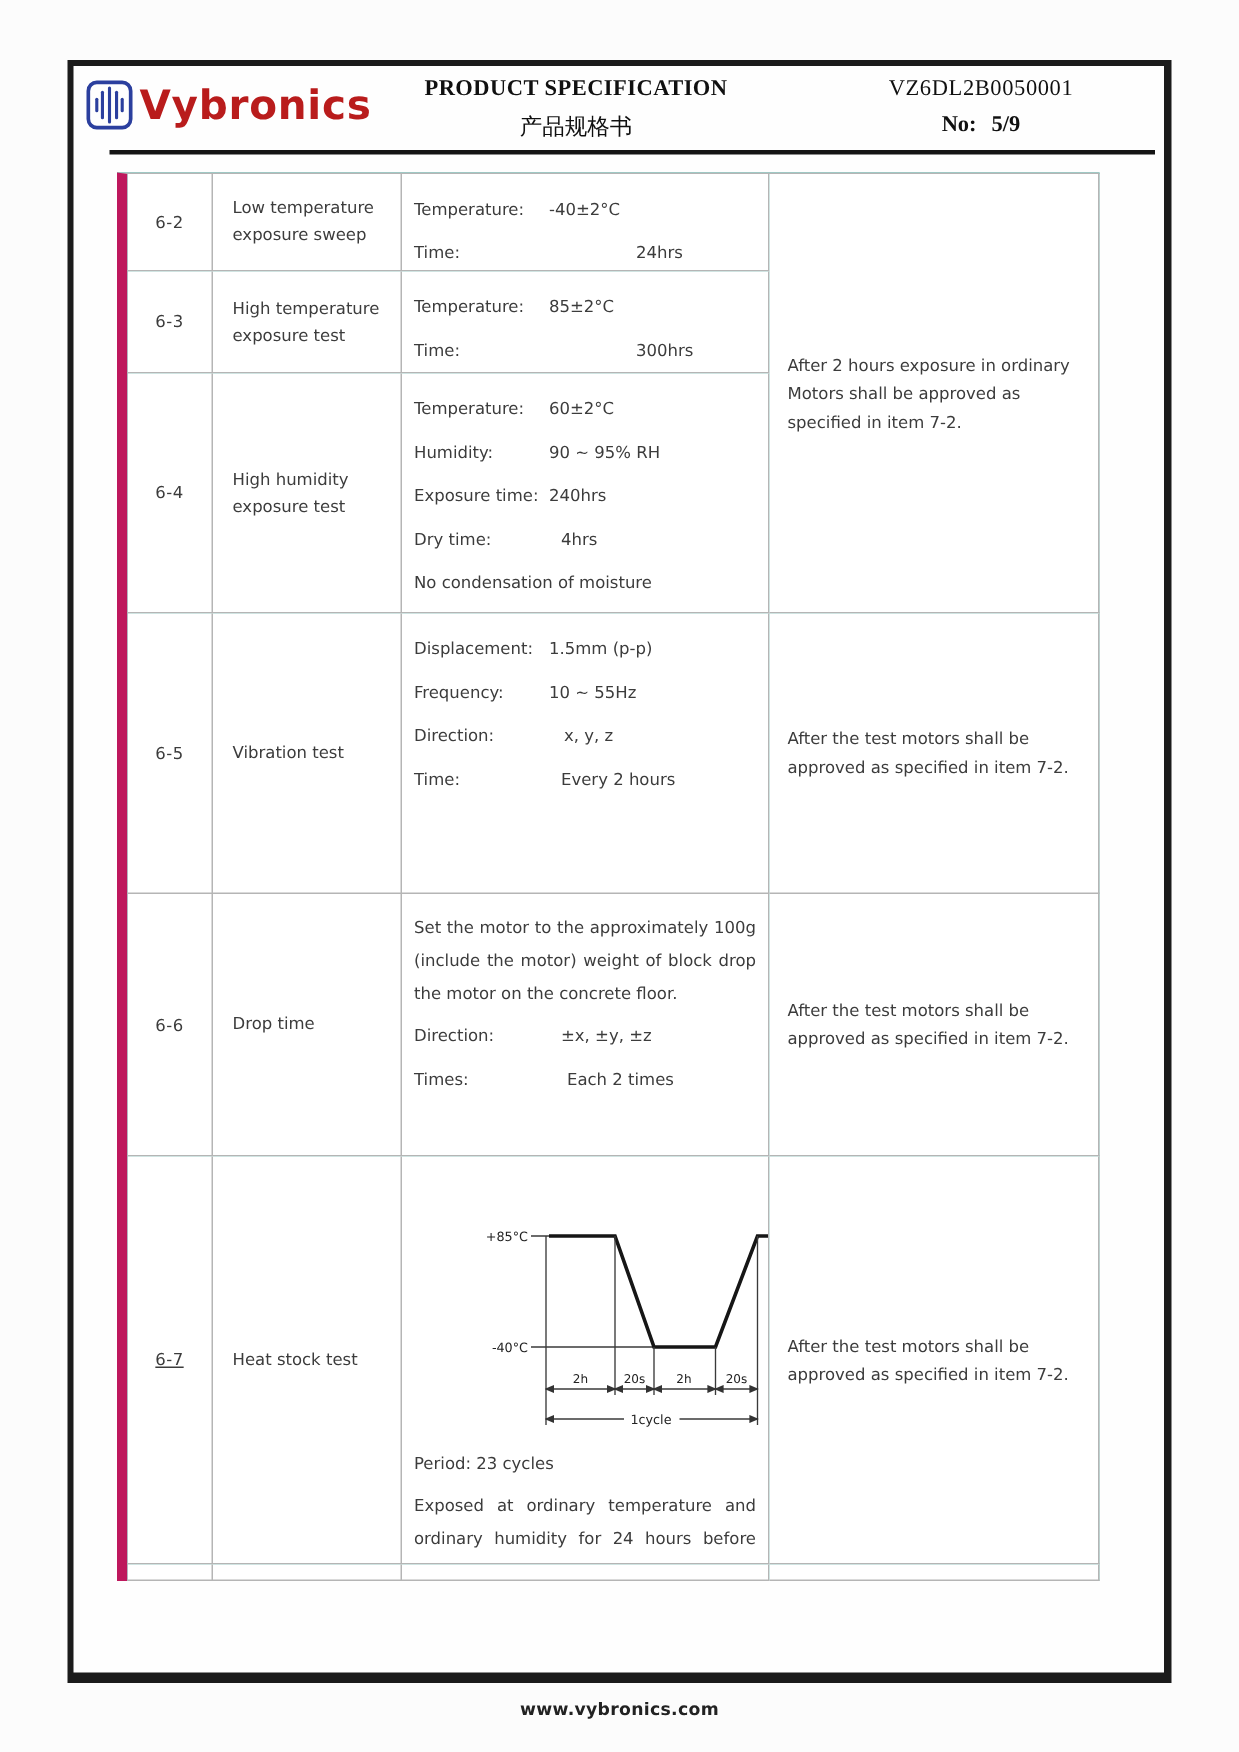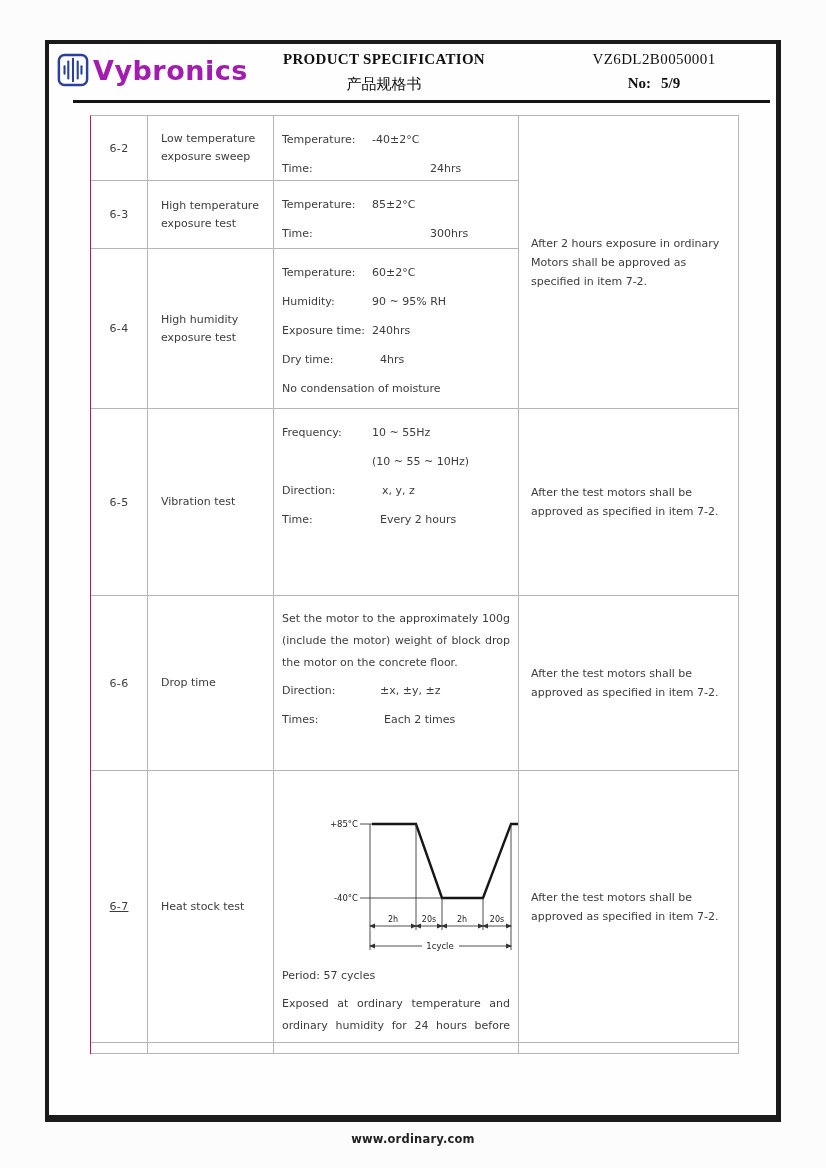--- a/index.html
+++ b/index.html
@@ -14,38 +14,38 @@
     position:absolute;left:45px;top:40px;width:736px;height:1082px;
     box-sizing:border-box;
     border:4px solid #1b1b1b;border-right-width:5px;border-bottom-width:7px;
     background:#fefefe;
   }
   .page-inner{position:absolute;left:0;top:0;right:0;bottom:0;}
   
   .logo{position:absolute;left:8px;top:8px;display:flex;align-items:center;}
   .logo-icon{width:32px;height:36px;}
   .logo-text{
-    font-size:27px;font-weight:bold;color:#a21caf;letter-spacing:.5px;
+    font-size:27px;font-weight:bold;color:#b91c1c;letter-spacing:.5px;
     margin-left:4px;font-family:"DejaVu Sans",sans-serif;
   }
   .title-block{position:absolute;left:225px;top:7px;width:220px;text-align:center;
     font-family:"Liberation Serif","DejaVu Serif",serif;color:#101010;}
   .title-en{font-size:15px;font-weight:bold;letter-spacing:.3px;}
   .title-zh{font-size:15px;margin-top:7px;}
   .docnum-block{position:absolute;left:505px;top:7px;width:200px;text-align:center;
     font-family:"Liberation Serif","DejaVu Serif",serif;color:#101010;}
   .doc-number{font-size:15px;letter-spacing:.4px;}
   .page-no{font-size:15px;font-weight:bold;margin-top:7px;}
   .page-no .sp{display:inline-block;width:10px;}
   .header-rule{position:absolute;left:24px;right:6px;top:56px;height:3px;background:#141414;}
   
   .spec-table{
-    position:absolute;left:41px;top:71px;
+    position:absolute;left:29px;top:71px;
     display:grid;
-    border-left:1px solid #be185d;border-top:1px solid #b5b5b5;
+    border-left:7px solid #be185d;border-top:1px solid #b5b5b5;
     background:#14b8a6;
   }
   .cell{
     box-sizing:border-box;background:#fff;
     border-right:1px solid #b5b5b5;border-bottom:1px solid #b5b5b5;
     font-size:11px;color:#3c3c3c;overflow:hidden;
   }
   .id-cell{display:flex;align-items:center;justify-content:center;letter-spacing:.3px;}
   .name-cell{display:flex;align-items:center;padding:0 13px;line-height:18px;}
   .cond-cell{padding:9px 8px 0 8px;}
@@ -142,26 +142,26 @@
           <div class="cond-line">
             <span class="cond-label">Dry time:</span>
             <span style="margin-left: 8px;">4hrs</span>
           </div>
           <div class="cond-line">No condensation of moisture</div>
         </div>
         <div class="cell id-cell" style="grid-area: 4 / 1;">6-5</div>
         <div class="cell name-cell" style="grid-area: 4 / 2;">Vibration test</div>
         <div class="cell cond-cell" style="grid-area: 4 / 3;">
           <div class="cond-line">
+            <span class="cond-label">Displacement:</span>
+            <span>1.5mm (p-p)</span>
+          </div>
+          <div class="cond-line">
             <span class="cond-label">Frequency:</span>
             <span>10 ~ 55Hz</span>
-          </div>
-          <div class="cond-line">
-            <span class="cond-label"></span>
-            <span>(10 ~ 55 ~ 10Hz)</span>
           </div>
           <div class="cond-line">
             <span class="cond-label">Direction:</span>
             <span style="margin-left: 10px;">x, y, z</span>
           </div>
           <div class="cond-line">
             <span class="cond-label">Time:</span>
             <span style="margin-left: 8px;">Every 2 hours</span>
           </div>
         </div>
@@ -211,21 +211,21 @@
 
     <text class="dg-txt" x="28" y="25" text-anchor="end">+85°C</text>
     <text class="dg-txt" x="28" y="99" text-anchor="end">-40°C</text>
     <text class="dg-seg" x="63" y="120" text-anchor="middle">2h</text>
     <text class="dg-seg" x="99" y="120" text-anchor="middle">20s</text>
     <text class="dg-seg" x="132" y="120" text-anchor="middle">2h</text>
     <text class="dg-seg" x="167" y="120" text-anchor="middle">20s</text>
     <text class="dg-txt" x="110" y="147" text-anchor="middle">1cycle</text>
   </svg>
 </div>
-          <div class="cond-line">Period: 57 cycles</div>
+          <div class="cond-line">Period: 23 cycles</div>
           <div class="cond-para">Exposed at ordinary temperature and ordinary humidity for 24 hours before measurement.</div>
         </div>
         <div class="cell criteria-cell" style="grid-area: 1 / 4 / span 3;">
           <div>After 2 hours exposure in ordinary Motors shall be approved as specified in item 7-2.</div>
         </div>
         <div class="cell criteria-cell" style="grid-area: 4 / 4;">
           <div>After the test motors shall be approved as specified in item 7-2.</div>
         </div>
         <div class="cell criteria-cell" style="grid-area: 5 / 4;">
           <div>After the test motors shall be approved as specified in item 7-2.</div>
@@ -235,13 +235,13 @@
         </div>
         <div class="cell " style="grid-area: 7 / 1;"></div>
         <div class="cell " style="grid-area: 7 / 2;"></div>
         <div class="cell " style="grid-area: 7 / 3;"></div>
         <div class="cell " style="grid-area: 7 / 4;"></div>
       </div>
 
   </div>
 </div>
 
-<div class="footer-url">www.ordinary.com</div>
+<div class="footer-url">www.vybronics.com</div>
 
 </body></html>

